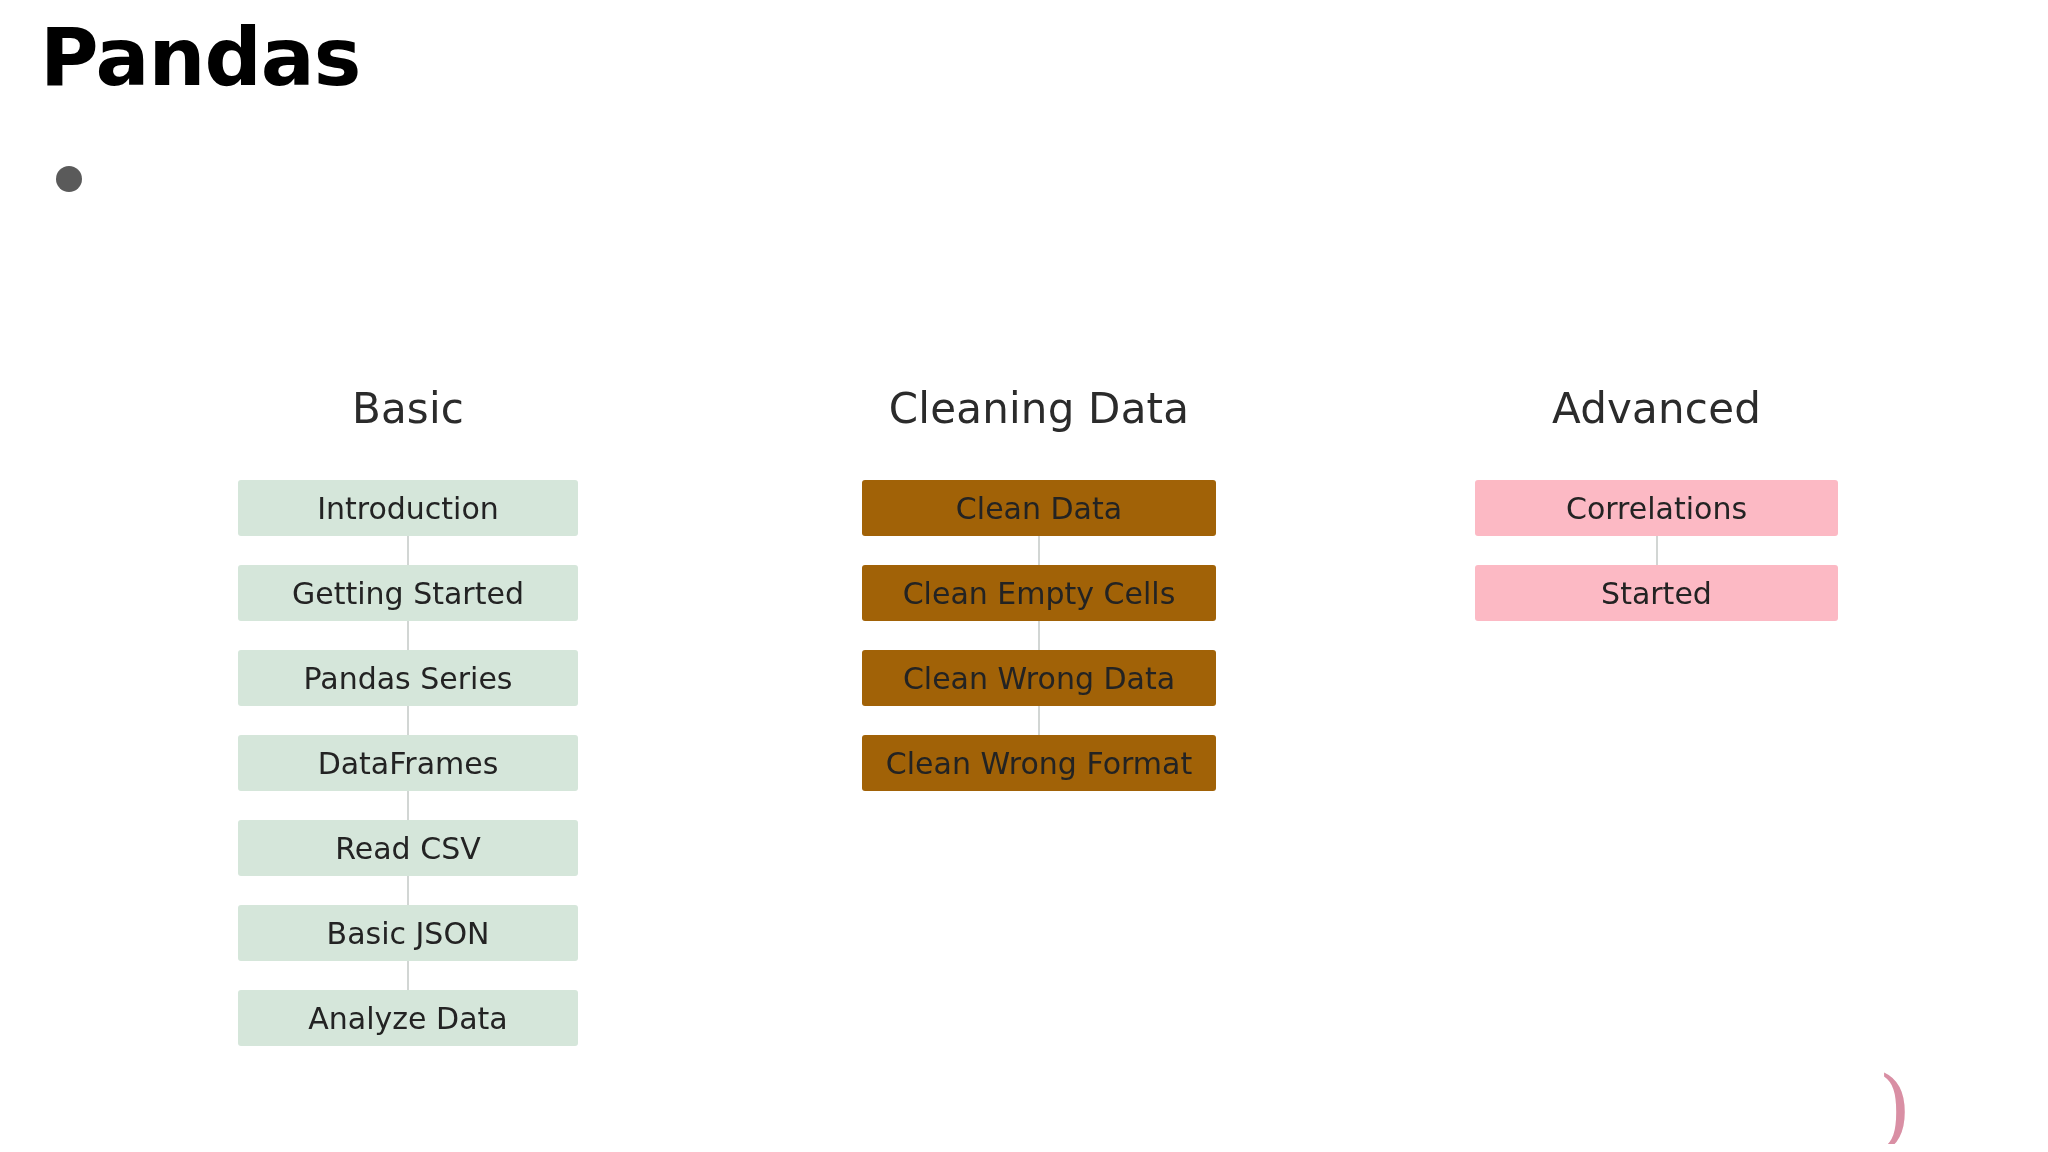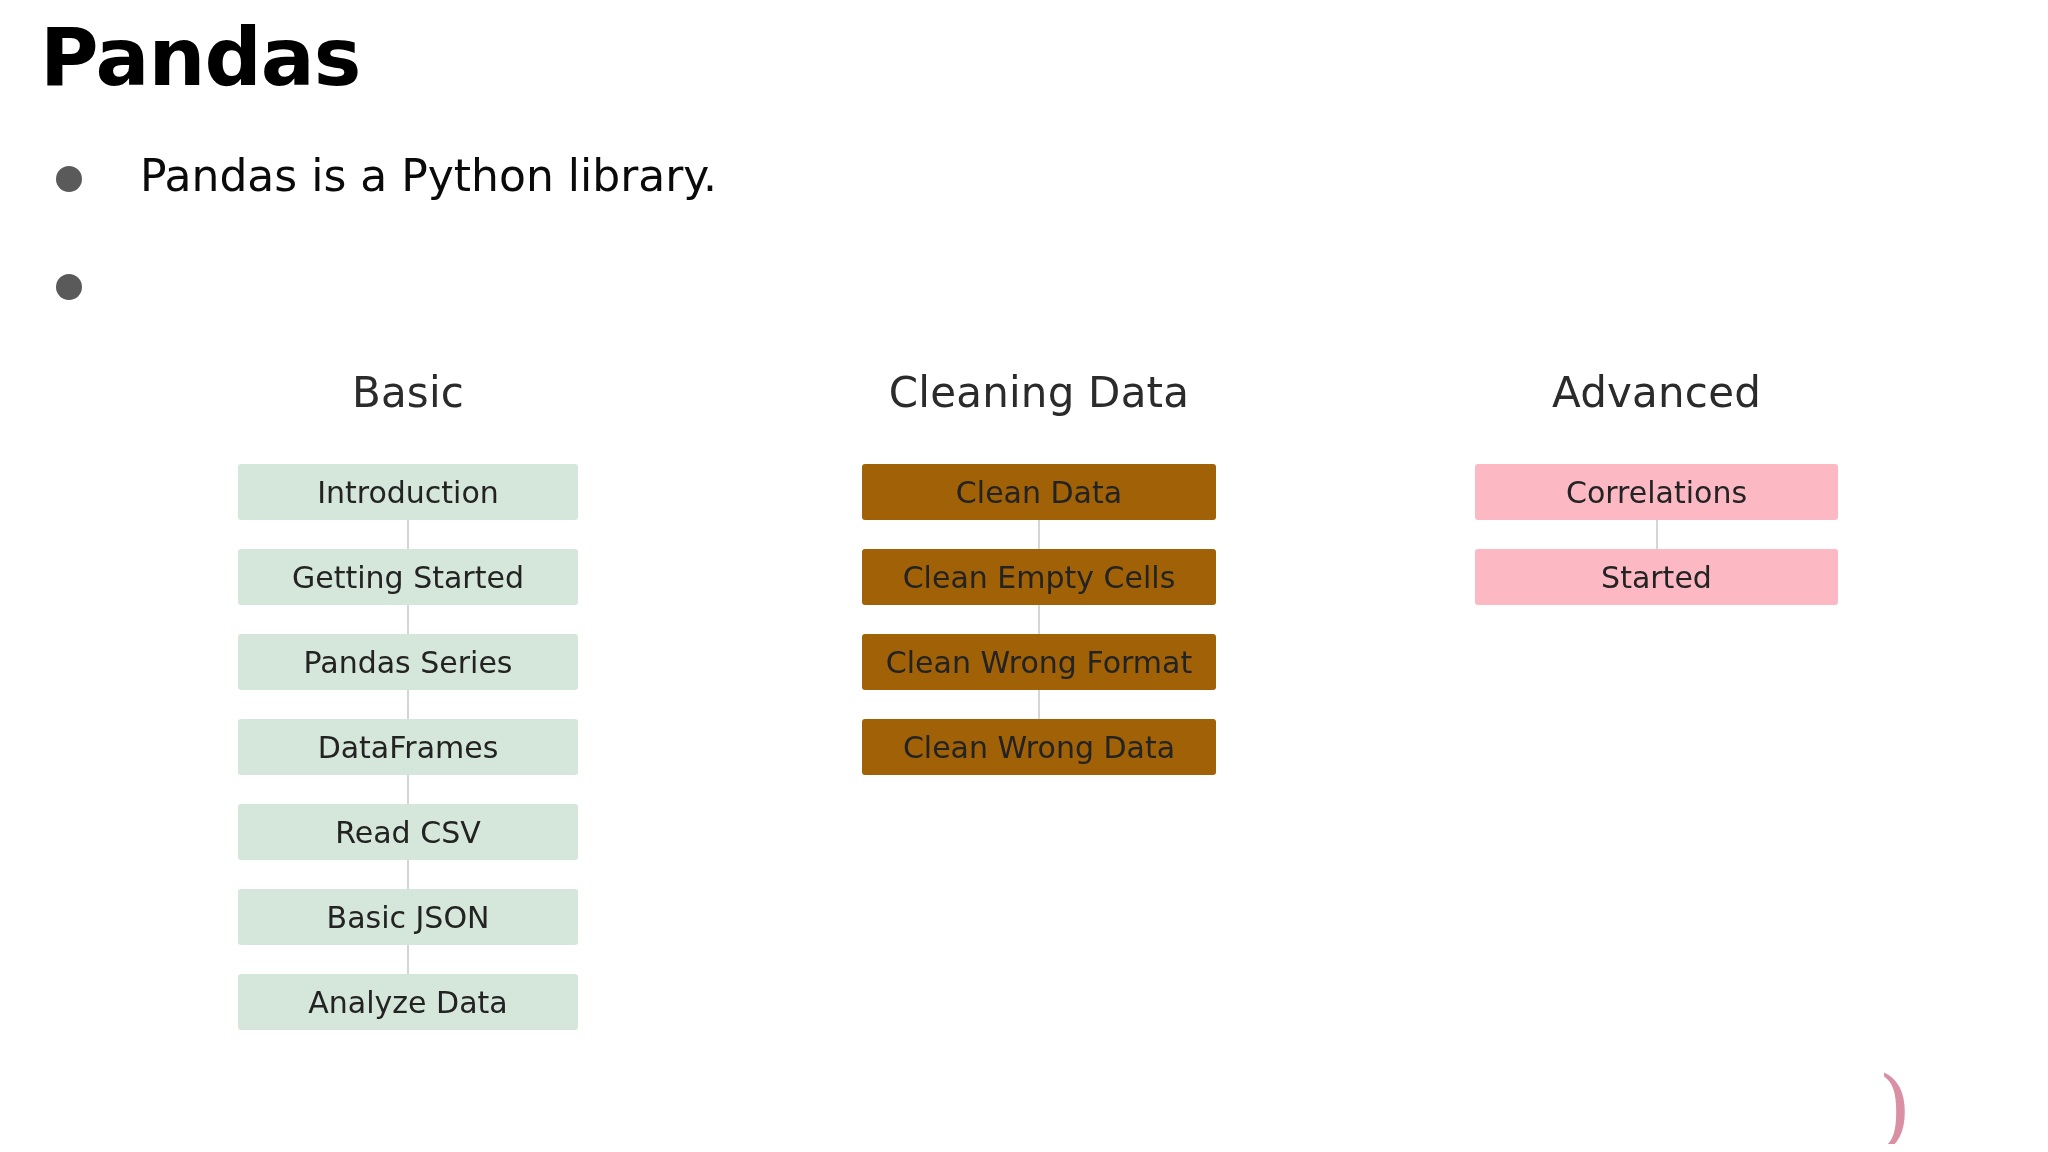--- a/index.html
+++ b/index.html
@@ -66,21 +66,21 @@
   
   #flow {
     position: absolute;
     left: 0;
     top: 372px;
     width: 2048px;
     height: 780px;
   }
   .flow-col {
     position: absolute;
-    top: 0;
+    top: 16px;
   }
   .col-header {
     font-family: "DejaVu Sans", sans-serif;
     font-size: 42px;
     line-height: 1;
     color: #2b2b2b;
     text-align: center;
     height: 58px;
     letter-spacing: 0.2px;
   }
@@ -141,24 +141,20 @@
 </head>
 <body>
 
 <div id="slide">
 
   <div id="title">Pandas</div>
 
   <div id="bullets">
     <div class="bullet-row">
       <span class="bullet-dot"></span>
-      <span class="bullet-text">Pandas is a Python library.</span>
-    </div>
-    <div class="bullet-row">
-      <span class="bullet-dot"></span>
     </div>
   </div>
 
   <div id="flow">
 
     <div class="flow-col col-basic">
       <div class="col-header">Basic</div>
       <div class="col-stack">
         <div class="node">Introduction</div>
         <div class="node">Getting Started</div>
@@ -168,22 +164,22 @@
         <div class="node">Basic JSON</div>
         <div class="node">Analyze Data</div>
       </div>
     </div>
 
     <div class="flow-col col-cleaning">
       <div class="col-header">Cleaning Data</div>
       <div class="col-stack">
         <div class="node">Clean Data</div>
         <div class="node">Clean Empty Cells</div>
+        <div class="node">Clean Wrong Data</div>
         <div class="node">Clean Wrong Format</div>
-        <div class="node">Clean Wrong Data</div>
       </div>
     </div>
 
     <div class="flow-col col-advanced">
       <div class="col-header">Advanced</div>
       <div class="col-stack">
         <div class="node">Correlations</div>
         <div class="node">Started</div>
       </div>
     </div>

